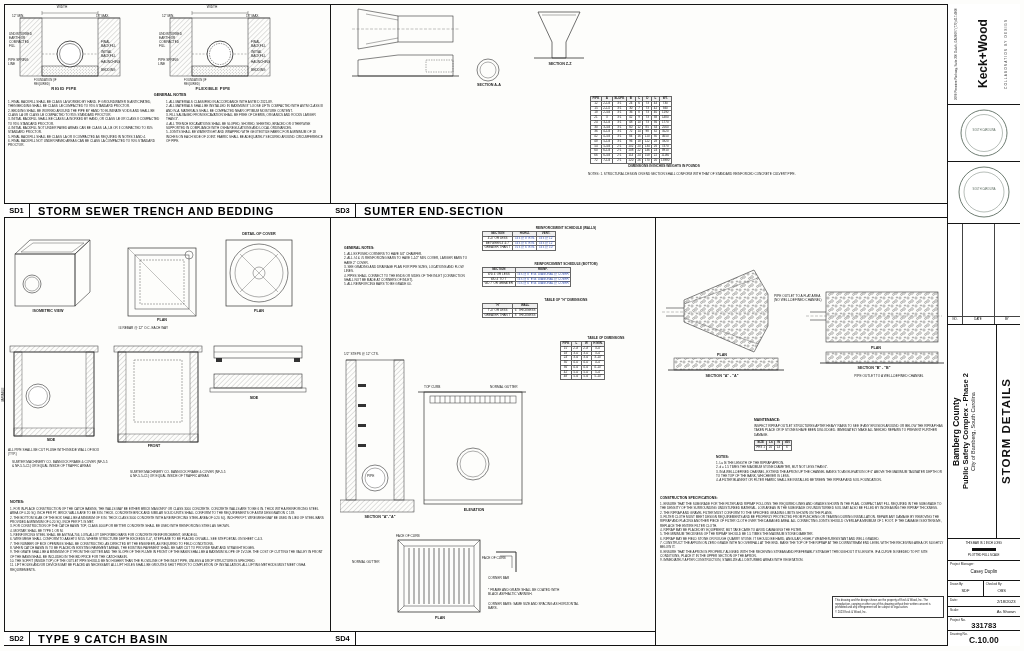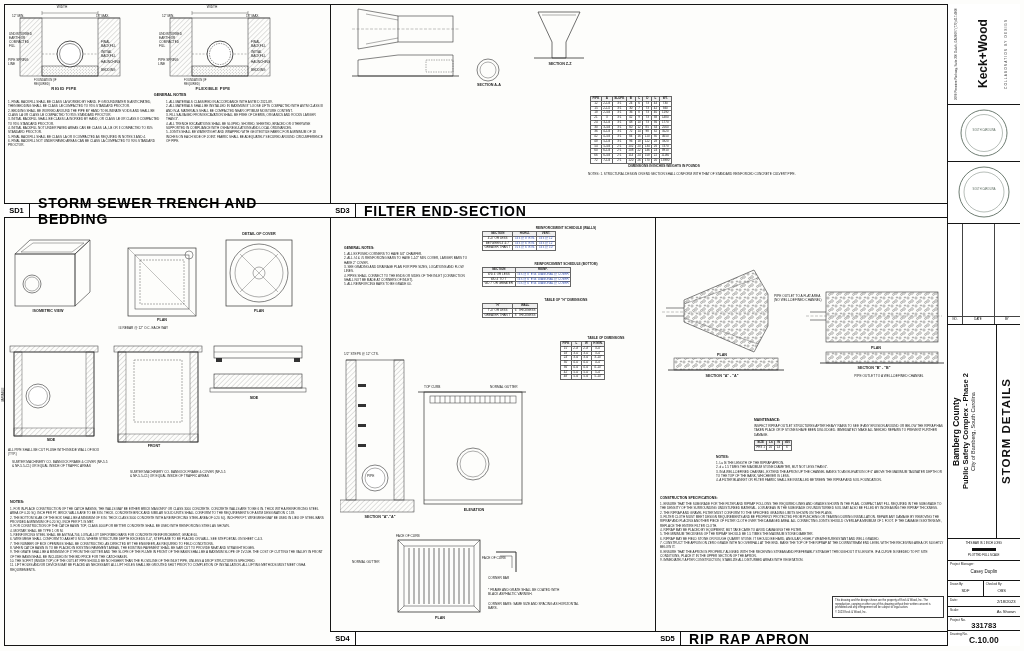--- a/index.html
+++ b/index.html
@@ -10,21 +10,21 @@
   .vline { position:absolute; width:1.2px; background:#161616; }
   .lbl { position:absolute; font-size:3.2px; line-height:1.3; color:#1c1c1c; }
   .c { text-align:center; }
   .cap { font-size:4.2px; font-weight:bold; letter-spacing:.3px; }
   .cap2 { font-size:3.7px; font-weight:bold; }
   .notes { position:absolute; font-size:3.1px; line-height:1.4; color:#222; white-space:pre-line; }
   .nt { position:absolute; font-size:3.8px; font-weight:bold; color:#111; }
   .vlbl { position:absolute; writing-mode:vertical-rl; transform:rotate(180deg); font-size:3px; color:#222; }
   .bar { position:absolute; display:flex; border-top:1.5px solid #111; border-bottom:1.5px solid #111; background:#fff; height:15px; }
   .bar .tag { width:26px; border-right:1.2px solid #111; display:flex; align-items:center; justify-content:center; font-weight:bold; font-size:7.5px; }
-  .bar .ttl { flex:1; display:flex; align-items:center; padding-left:8px; font-weight:bold; font-size:14px; letter-spacing:.8px; }
+  .bar .ttl { flex:1; display:flex; align-items:center; padding-left:8px; font-weight:bold; font-size:11px; letter-spacing:.8px; }
   .mini-table { position:absolute; }
   .mini-table table { border-collapse:collapse; background:#fff; }
   .mini-table th, .mini-table td { border:.5px solid #666; font-size:3px; line-height:1.25; padding:0 1.5px; text-align:center; white-space:nowrap; color:#222; }
   .mini-table th { font-weight:bold; background:#efefef; }
   .blue td:not(:first-child) { color:#3552b8; }
   svg.art { position:absolute; }
   
   #titlecol { position:absolute; left:947px; top:4px; width:72.6px; height:642px; border-left:1.4px solid #161616; background:#fff; }
   .tb-sec { position:absolute; left:0; width:100%; border-bottom:1px solid #161616; }
   .vert { position:absolute; writing-mode:vertical-rl; transform:rotate(180deg); text-align:center; }
@@ -293,21 +293,21 @@
     </div>
   <div class="lbl c" style="left:588px; top:164px; width:152px; font-weight:bold;">DIMENSIONS IN INCHES   WEIGHTS IN POUNDS</div>
   <div class="notes" style="left:588px; top:172px; width:210px;">NOTES:  1. STRUCTURAL DESIGN ON END SECTION SHALL CONFORM WITH THAT OF STANDARD REINFORCED CONCRETE CULVERT PIPE.</div>
 
   <div class="bar" style="left:4px; top:203px; width:326px;">
     <div class="tag">SD1</div>
     <div class="ttl">STORM SEWER TRENCH AND BEDDING</div>
   </div>
   <div class="bar" style="left:330px; top:203px; width:617px;">
     <div class="tag">SD3</div>
-    <div class="ttl" style="flex:0 0 auto; padding-right:380px;">FILTER END-SECTION</div>
+    <div class="ttl" style="flex:0 0 auto; padding-right:380px;">SUMTER END-SECTION</div>
   </div>
 
   <svg class="art" style="left:8px; top:224px;" width="318" height="252" viewBox="0 0 318 252">
     <g>
       <polygon points="7,30 22,16 82,16 67,30" fill="none" stroke="#333" stroke-width="0.6"></polygon>
       <rect x="7" y="30" width="60" height="52" fill="none" stroke="#333" stroke-width="0.6"></rect>
       <polygon points="67,30 82,16 82,68 67,82" fill="none" stroke="#333" stroke-width="0.6"></polygon>
       <polygon points="13,28 25,19 76,19 64,28" fill="none" stroke="#333" stroke-width="0.4"></polygon>
       <circle cx="24" cy="60" r="9" fill="none" stroke="#333" stroke-width="0.6"></circle>
       <circle cx="24" cy="60" r="7" fill="none" stroke="#333" stroke-width="0.4"></circle>
@@ -620,26 +620,26 @@
 5.  THE MINIMUM THICKNESS OF THE RIPRAP SHOULD BE 1.5 TIMES THE MAXIMUM STONE DIAMETER.
 6.  RIPRAP MAY BE FIELD STONE OR ROUGH QUARRY STONE. IT SHOULD BE HARD, ANGULAR, HIGHLY WEATHER-RESISTANT AND WELL GRADED.
 7.  CONSTRUCT THE APRON ON ZERO GRADE WITH NO OVERFALL AT THE END. MAKE THE TOP OF THE RIPRAP AT THE DOWNSTREAM END LEVEL WITH THE RECEIVING AREA OR SLIGHTLY BELOW IT.
 8.  ENSURE THAT THE APRON IS PROPERLY ALIGNED WITH THE RECEIVING STREAM AND PREFERABLY STRAIGHT THROUGHOUT ITS LENGTH. IF A CURVE IS NEEDED TO FIT SITE CONDITIONS, PLACE IT IN THE UPPER SECTION OF THE APRON.
 9.  IMMEDIATELY AFTER CONSTRUCTION, STABILIZE ALL DISTURBED AREAS WITH VEGETATION.</div>
   <div class="abs" style="left:832px; top:596px; width:112px; border:.6px solid #333; padding:2px; background:#fff;">
     <div style="font-size:2.7px; line-height:1.35; color:#222;">This drawing and the design shown are the property of Keck &amp; Wood, Inc. The reproduction, copying or other use of this drawing without their written consent is prohibited and any infringement will be subject to legal action.</div>
     <div style="font-size:2.7px; line-height:1.35; color:#222; margin-top:1px;">© 2023 Keck &amp; Wood, Inc.</div>
   </div>
 
+  <div class="bar" style="left:4px; top:631px; width:326px;">
+    <div class="tag">SD2</div>
+    <div class="ttl">TYPE 9 CATCH BASIN</div>
+  </div>
   <div class="bar" style="left:330px; top:631px; width:325px;">
     <div class="tag">SD4</div>
-  </div>
-  <div class="bar" style="left:655px; top:631px; width:292px;">
-    <div class="tag">SD5</div>
-    <div class="ttl">RIP RAP APRON</div>
   </div>
 
   <div id="titlecol">
 
     <div class="tb-sec" style="top:0; height:101px;">
       <div class="vert" style="top:0; bottom:0; left:6px; width:14px; font-size:3px; line-height:1.5; color:#333;">3090 Premiere Parkway, Suite 200
 Duluth, GA 30097
 (770) 417-4000</div>
       <div class="vert" style="top:0; bottom:0; left:28px; width:18px; font-size:12px; font-weight:bold; color:#111;">Keck+Wood</div>
       <div class="vert" style="top:0; bottom:0; left:56px; width:9px; font-size:3.2px; letter-spacing:1.1px; color:#333;">COLLABORATION BY DESIGN</div>

